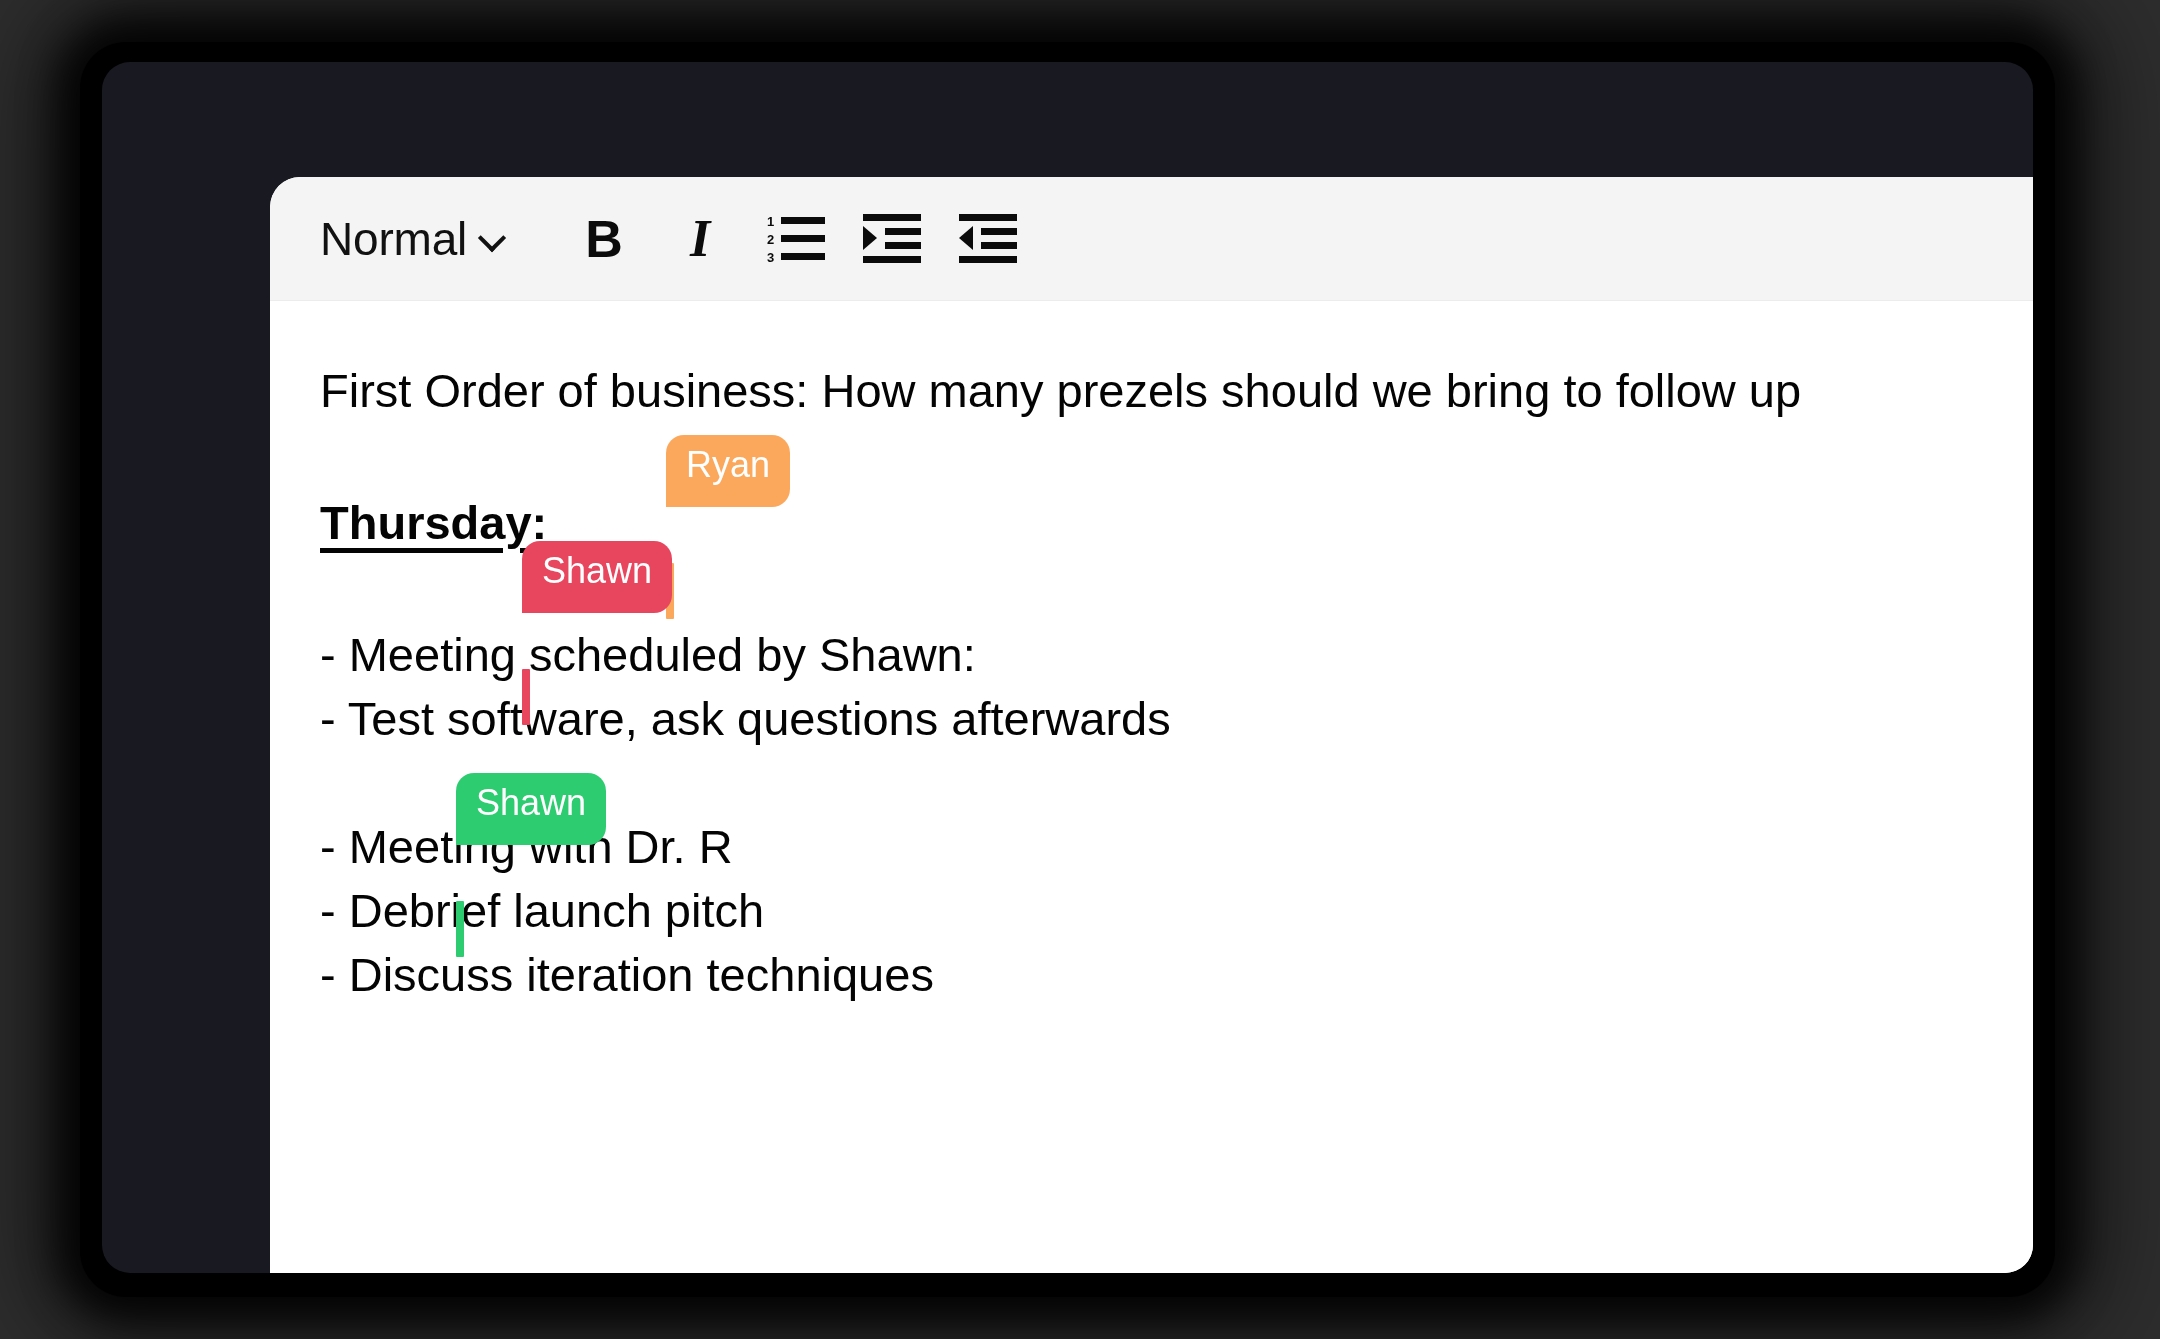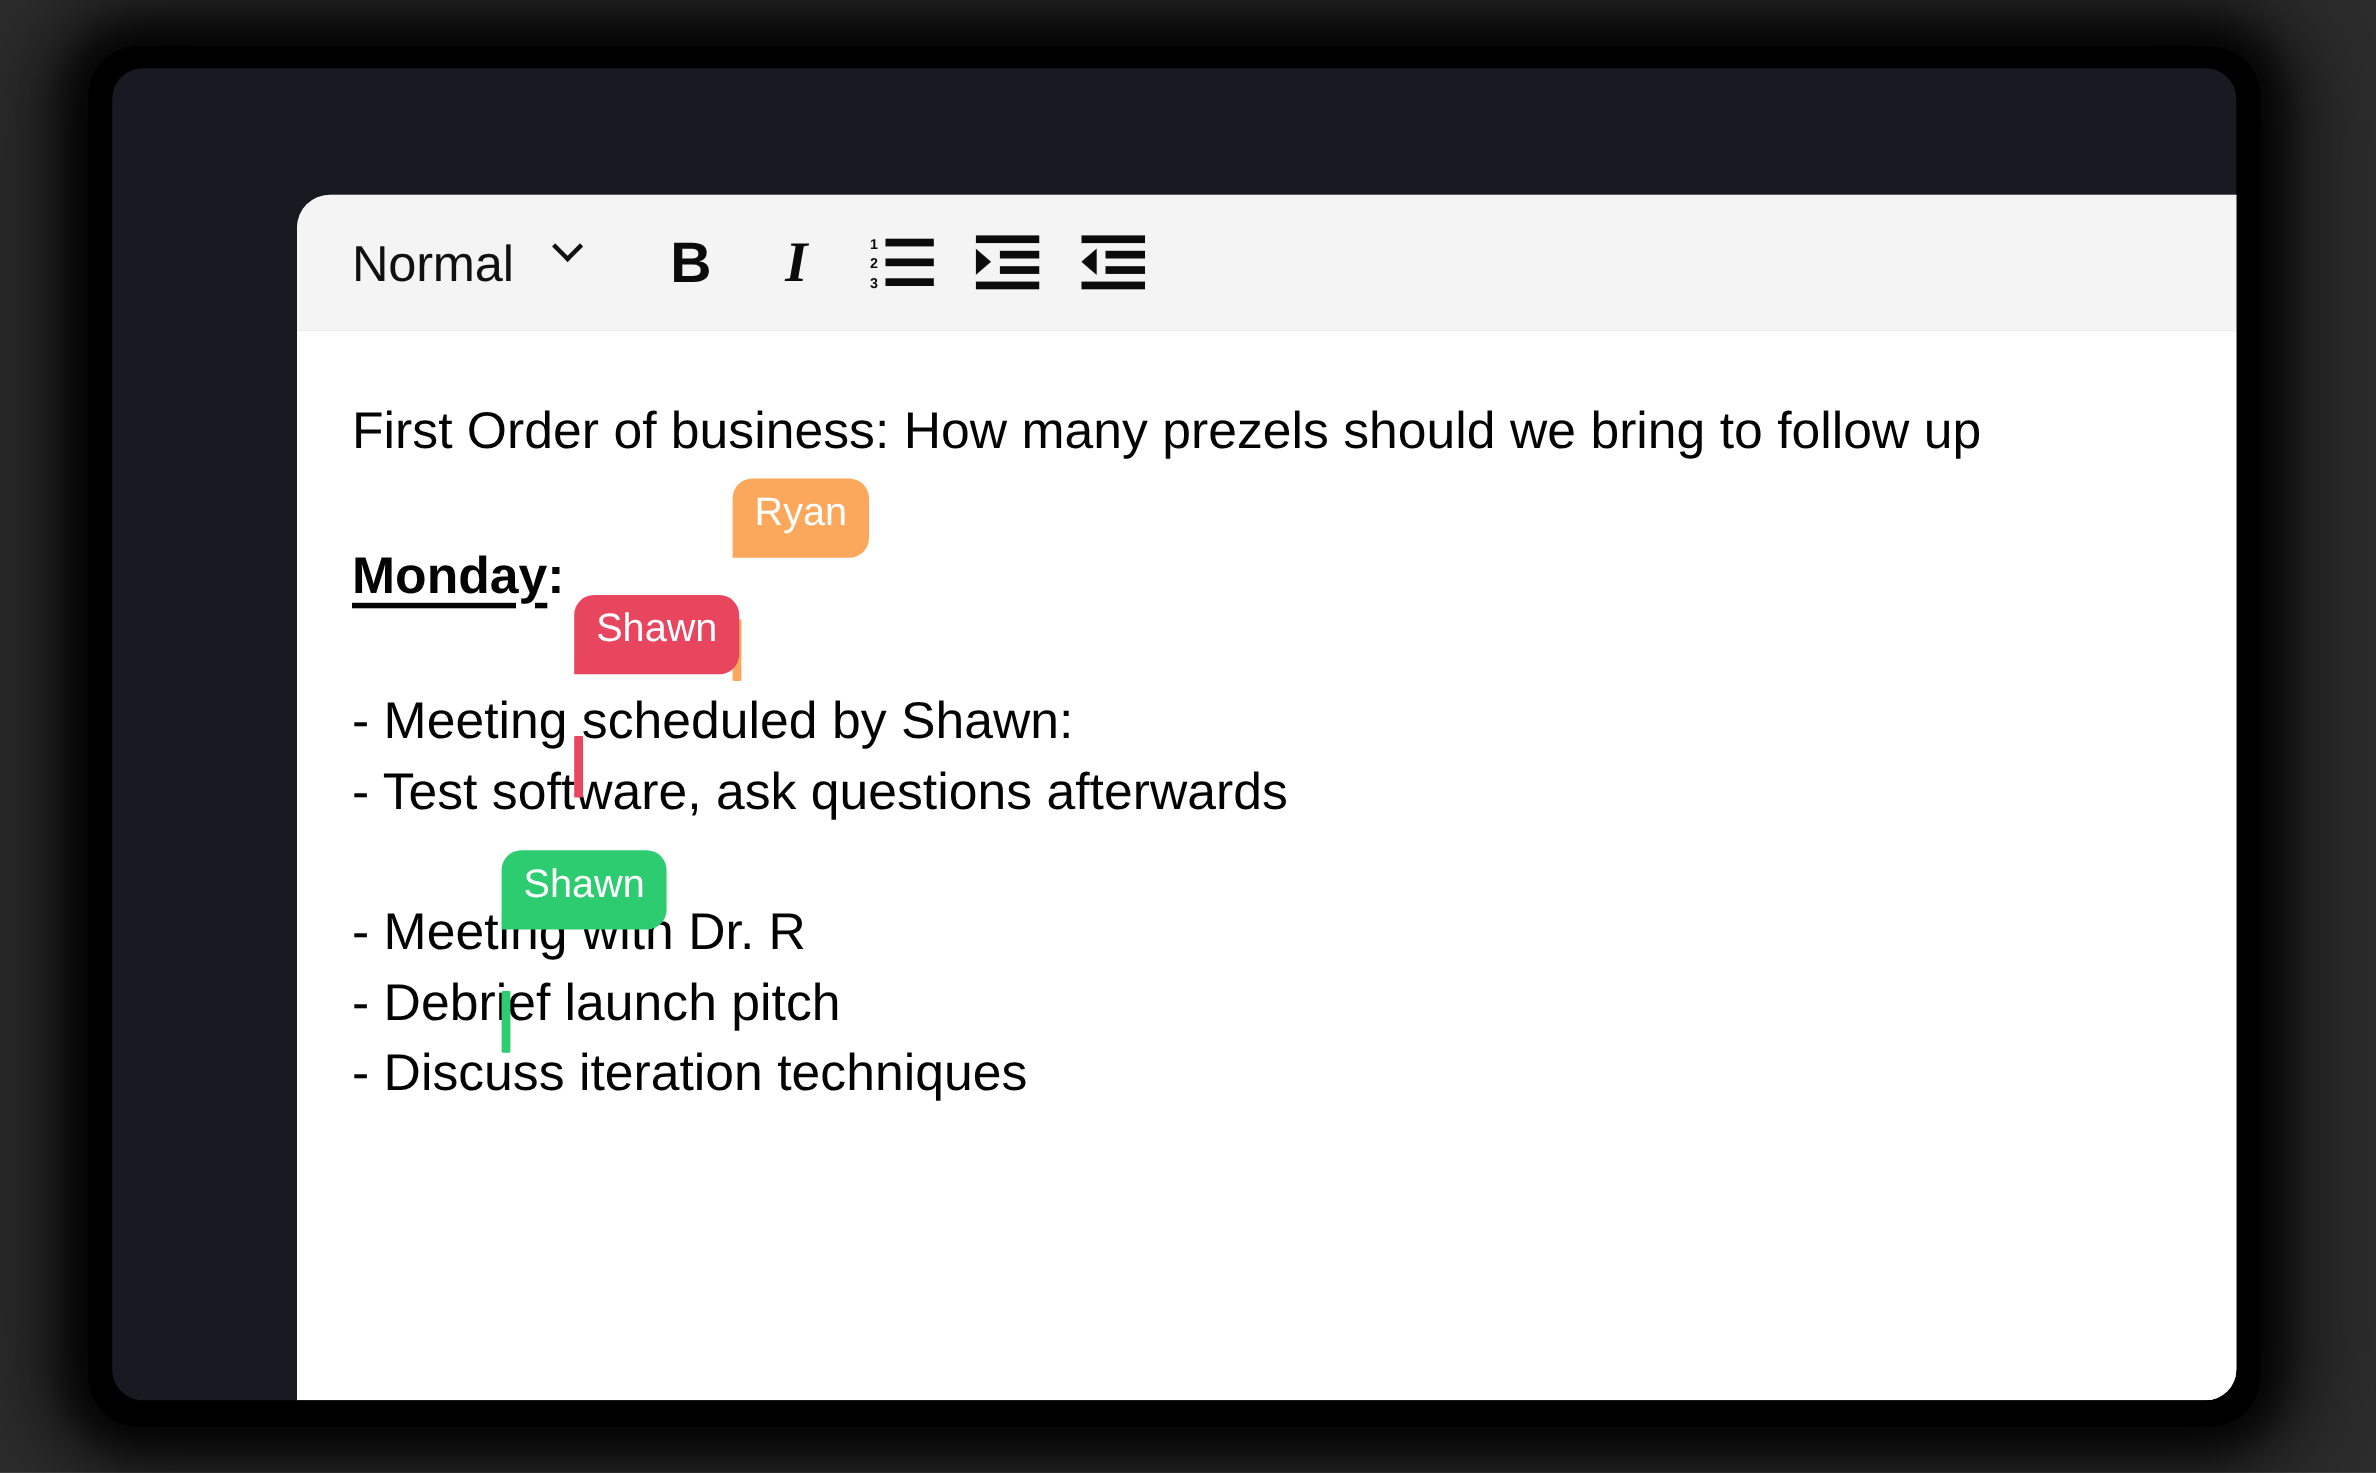--- a/index.html
+++ b/index.html
@@ -63,21 +63,22 @@
     border-bottom: 1px solid #ececec;
     display: flex;
     align-items: center;
     padding-left: 50px;
     box-sizing: border-box;
     border-top-left-radius: 30px;
   }
 
   .style-select {
     display: flex;
-    gap: 36px;
+    align-items: center;
+    gap: 12px;
     cursor: pointer;
     margin-right: 56px;
   }
   .style-select-label {
     font-size: 46px;
     color: #111111;
     font-family: "Liberation Sans", sans-serif;
     letter-spacing: -0.2px;
   }
   .chevron-down {
@@ -230,21 +231,21 @@
         </div>
 
       </div>
 
       <div id="doc-body">
 
         <div class="doc-line">First Order of business: How many prezels should we bring to follow up</div>
 
         <div class="doc-line spacer"></div>
 
-        <div class="doc-line heading"><span class="underlined">Monday</span><span>:</span></div>
+        <div class="doc-line heading"><span class="underlined">Thursday</span><span>:</span></div>
 
         <div class="doc-line spacer"></div>
 
         <div class="doc-line">- Meeting scheduled by Shawn:</div>
 
         <div class="doc-line">- Test software, ask questions afterwards</div>
 
         <div class="doc-line spacer"></div>
 
         <div class="doc-line">- Meeting with Dr. R</div>

